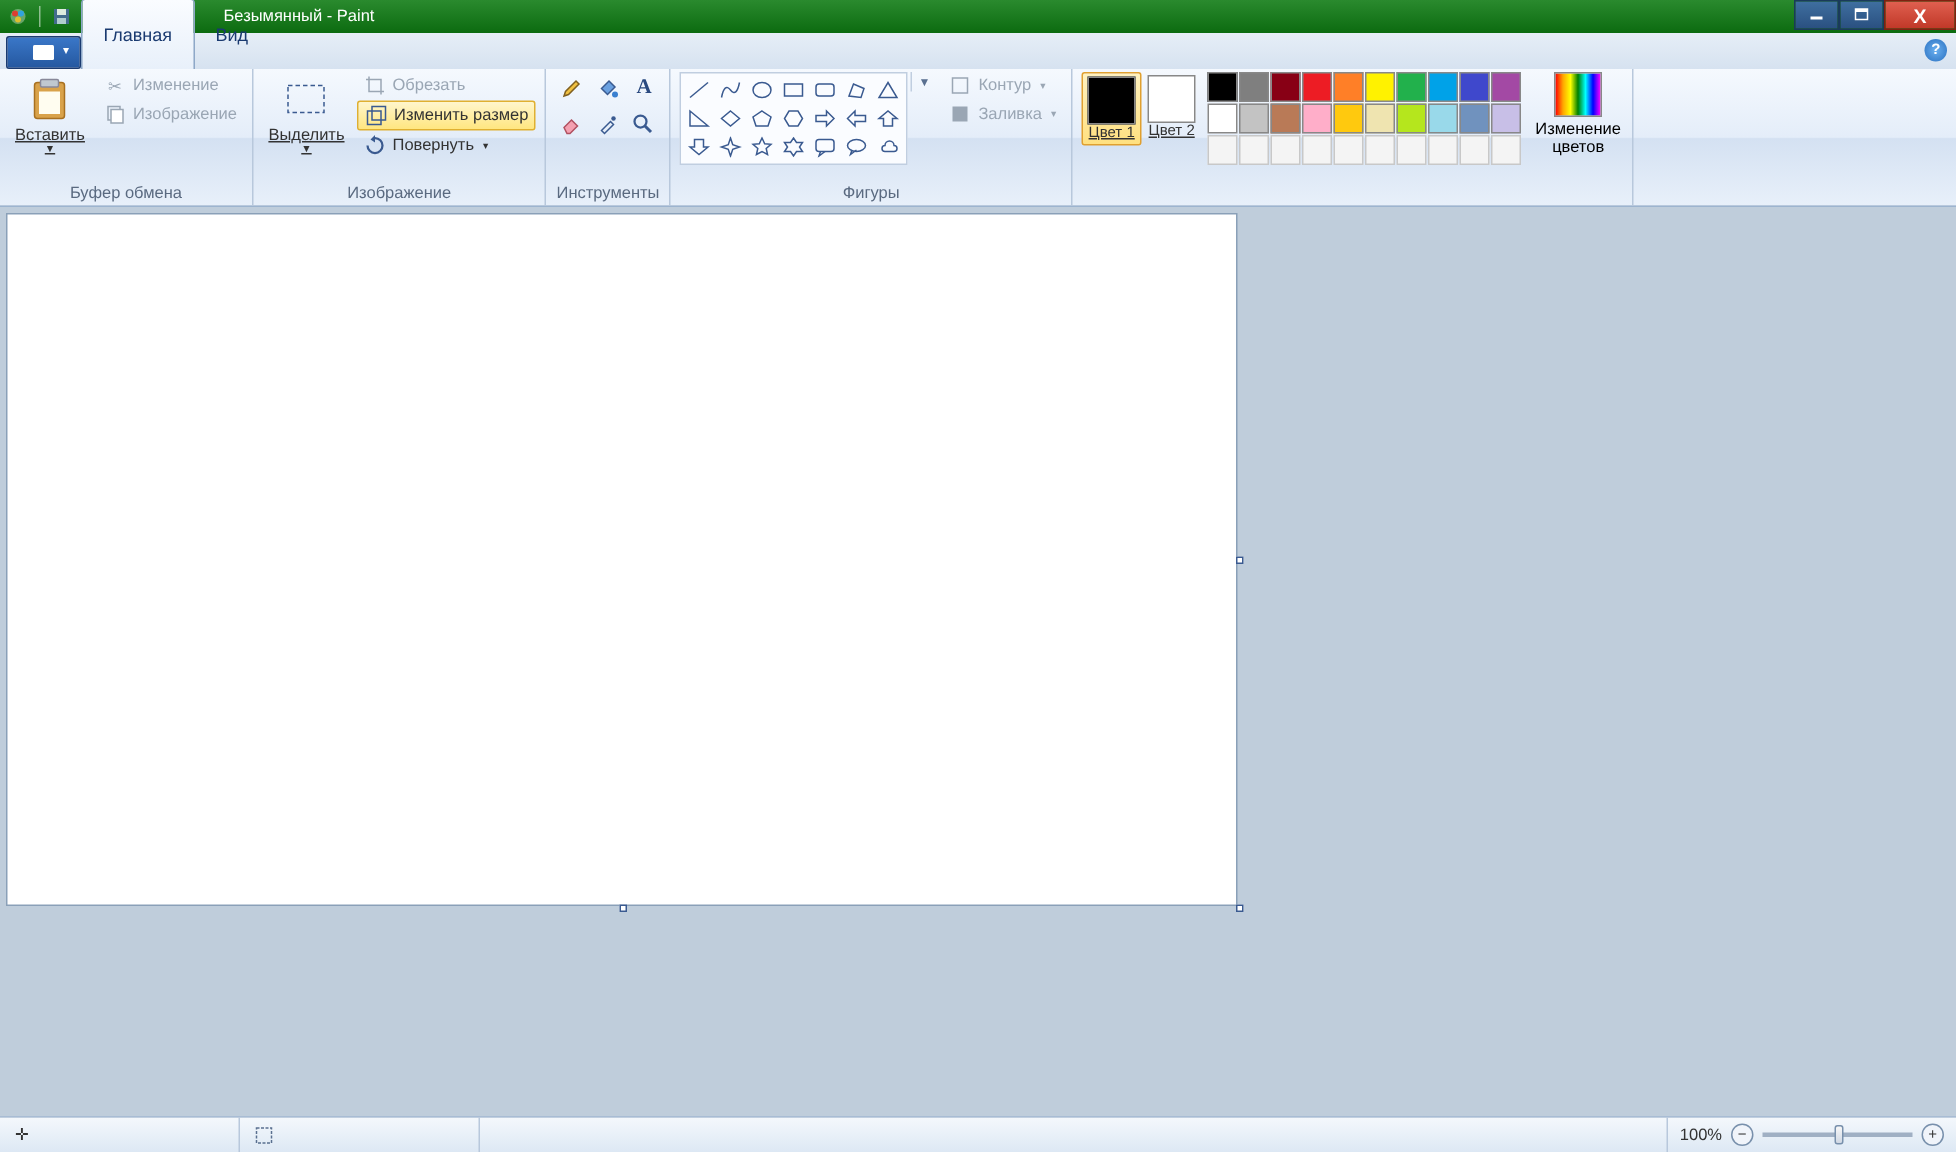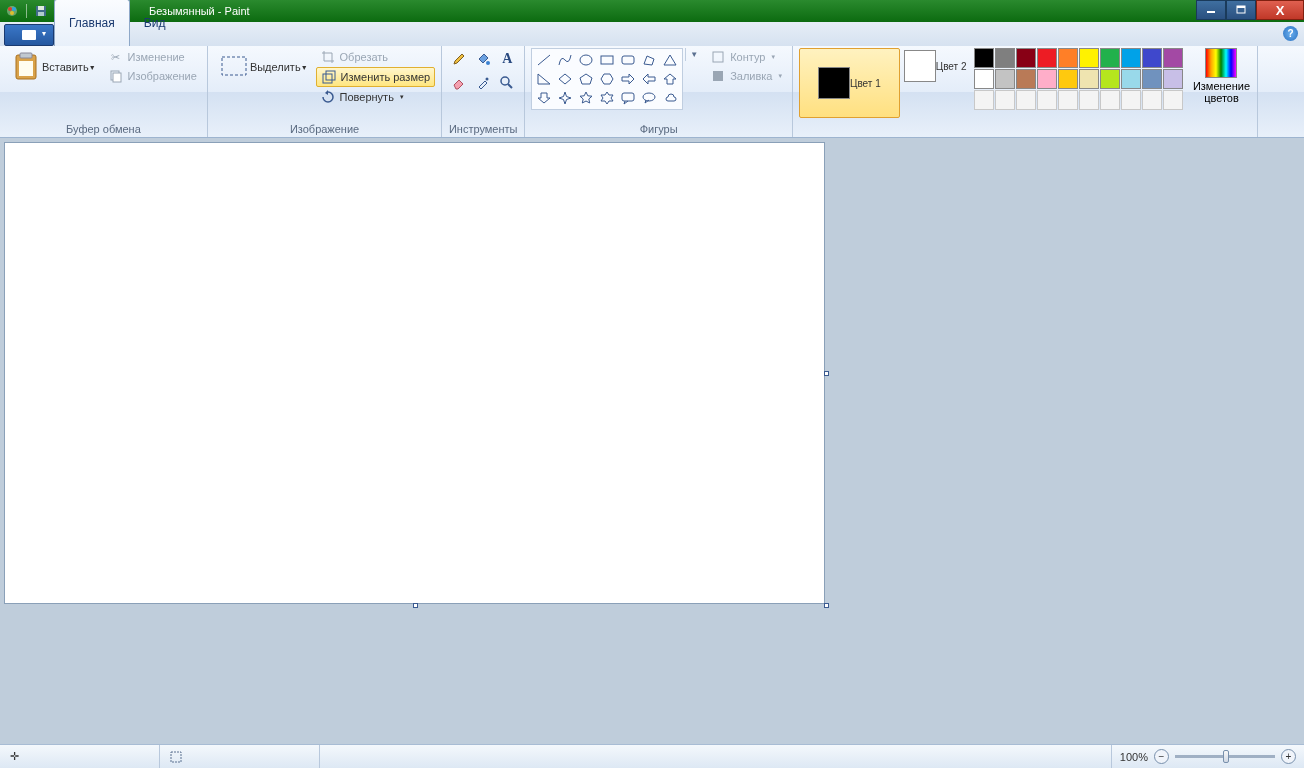--- a/index.html
+++ b/index.html
@@ -23,21 +23,21 @@
 .file-btn span::after { content:"▾"; color:#fff; font-size:8px; position:absolute; right:-10px; top:-1px; }
 .tab { padding:16px 14px; font-size:12px; color:#1a3a70; cursor:default; }
 .tab.active { background:linear-gradient(#fafcff,#e8f0fa); border:1px solid #8ea8c8; border-bottom:none; border-radius:3px 3px 0 0; }
 .help-icon { position:absolute; right:6px; top:4px; width:15px; height:15px; border-radius:50%; background:radial-gradient(#6ab0f0,#2a70c0); color:#fff; font-size:10px; font-weight:bold; display:flex; align-items:center; justify-content:center; }
 
 
 .ribbon { height:92px; background:linear-gradient(#f5f9fe 0%,#e4edf9 50%,#d4e1f2 51%,#e8f0fa 100%); border-bottom:1px solid #9db4cf; display:flex; }
 .group { border-right:1px solid #b8c8dc; padding:2px 6px 0 6px; display:flex; flex-direction:column; }
 .group-body { flex:1; display:flex; align-items:flex-start; min-height:68px; }
 .group-label { font-size:11px; color:#5a6a80; text-align:center; padding-bottom:2px; }
-.bigbtn { display:flex; align-items:center; padding:2px 4px; font-size:11px; color:#333; min-width:40px; }
+.bigbtn { display:flex; flex-direction:column; align-items:center; padding:2px 4px; font-size:11px; color:#333; min-width:40px;text-decoration:underline; }
 .bigbtn .ico { width:32px; height:32px; display:flex; align-items:center; justify-content:center; margin-bottom:2px; }
 .smallrow { display:flex; flex-direction:column; gap:1px; margin-left:4px; }
 .smallbtn { display:flex; align-items:center; gap:4px; font-size:11px; color:#333; padding:1px 4px; white-space:nowrap; }
 .smallbtn .sico { width:16px; height:16px; display:flex; align-items:center; justify-content:center; }
 .smallbtn.disabled { color:#9aa6b4; }
 .highlight { background:linear-gradient(#fff6cc,#ffe680); border:1px solid #e0b030; border-radius:2px; }
 
 .toolgrid { display:grid; grid-template-columns:repeat(3,22px); grid-auto-rows:22px; gap:2px; }
 .toolcell { width:22px; height:22px; border:1px solid transparent; display:flex; align-items:center; justify-content:center; }
 
@@ -49,21 +49,21 @@
 .shp svg { stroke:#3a5a90; fill:none; stroke-width:1; }
 .shape-side { border-left:1px solid #c0cee0; padding-left:2px; margin-left:2px; }
 
 .line-opts { display:flex; flex-direction:column; gap:3px; padding:4px 2px; }
 .line-opts div { width:32px; height:3px; background:#3a5a90; }
 .line-opts div:nth-child(2){height:4px}
 .line-opts div:nth-child(3){height:6px}
 .line-opts div:nth-child(4){height:8px}
 
 .swatch-big { width:32px; height:32px; border:1px solid #888; }
-.col1-wrap { border:1px solid #e0a030; background:linear-gradient(#fff2c0,#ffe080); border-radius:2px; padding:18px;justify-content:center; }
+.col1-wrap { border:1px solid #e0a030; background:linear-gradient(#fff2c0,#ffe080); border-radius:2px; padding:2px;justify-content:center; }
 .palette { display:grid; grid-template-columns:repeat(10,20px); grid-auto-rows:20px; gap:1px; margin-left:4px; }
 .sw { width:20px; height:20px; border:1px solid #888; }
 .sw.empty { background:#f4f4f4; border:1px solid #c8c8c8; }
 
 .editcol { display:flex; flex-direction:column; align-items:center; font-size:11px; margin-left:8px; }
 .editcol .rainbow { width:32px; height:30px; background:linear-gradient(90deg,red,orange,yellow,green,cyan,blue,magenta); border:1px solid #888; margin-bottom:2px; }
 
 
 .workspace { flex:1; background:#bfcddb; position:relative; overflow:hidden; }
 .canvas { position:absolute; left:5px; top:5px; background:#fff; box-shadow:0 0 0 1px #8aa0b8; }

